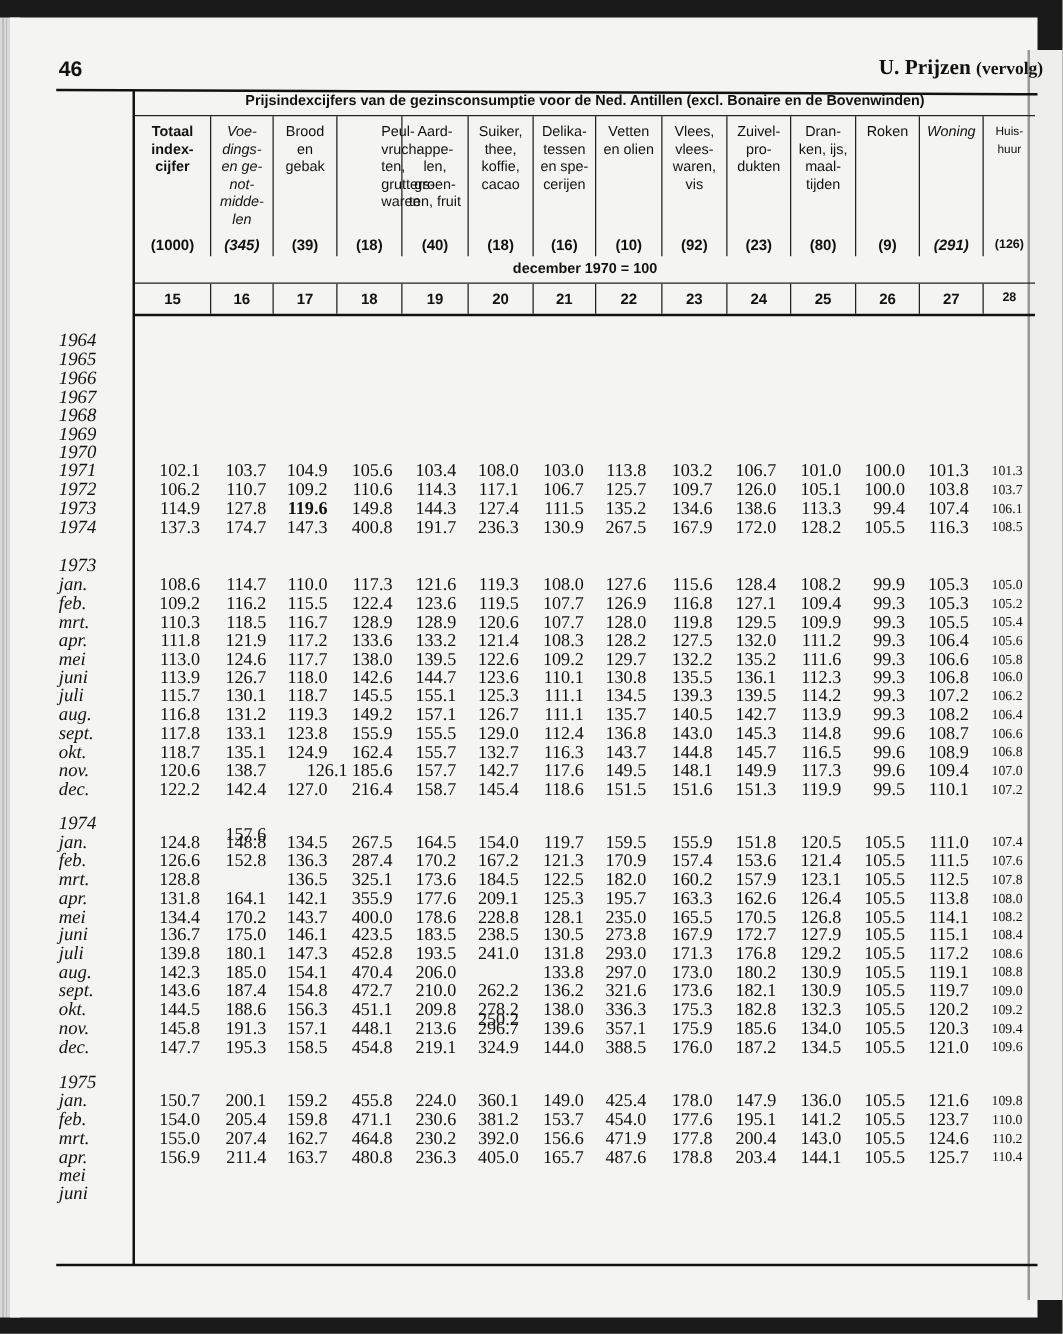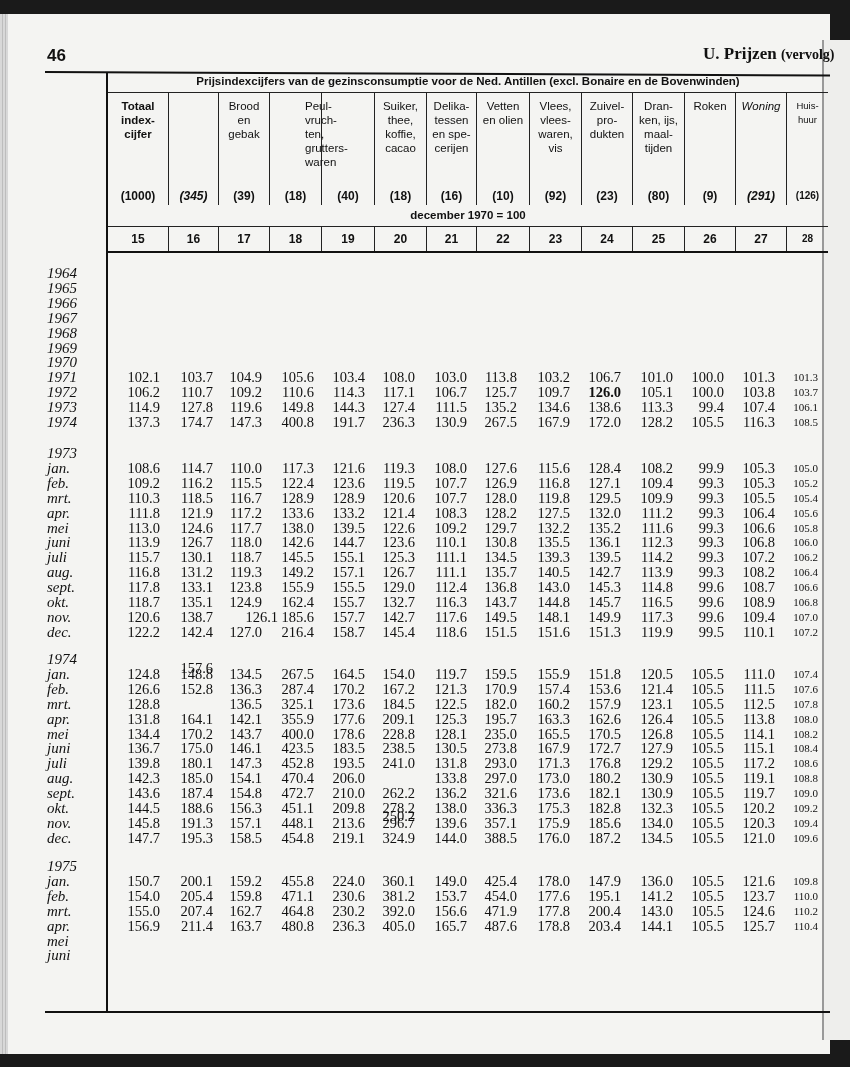--- a/index.html
+++ b/index.html
@@ -42,31 +42,33 @@
 <div class="vline-main"></div>
 
 <div class="hdr-title">Prijsindexcijfers van de gezinsconsumptie voor de Ned. Antillen (excl. Bonaire en de Bovenwinden)</div>
 
 <div id="col-headers">
     <div class="col-hdr bold" style="left: 108px; width: 61px;">
       <div class="lbl" style="padding: 0px 3px;">Totaal index-​cijfer</div>
       <div class="w">(1000)</div>
     </div>
     <div class="col-hdr it" style="left: 169px; width: 50px;">
+      <div class="lbl" style="padding: 0px 3px;">Voe-​dings-​en ge-​not-​midde-​len</div>
       <div class="w">(345)</div>
     </div>
     <div class="col-hdr" style="left: 219px; width: 51px;">
       <div class="lbl" style="padding: 0px 3px;">Brood en gebak</div>
       <div class="w">(39)</div>
     </div>
     <div class="col-hdr" style="left: 270px; width: 52px;">
       <div class="lbl" style="padding: 0px 3px; margin-left: 32px;">Peul-​vruch-​ten, grutters-​waren</div>
       <div class="w">(18)</div>
     </div>
     <div class="col-hdr" style="left: 322px; width: 53px;">
+      <div class="lbl" style="padding: 0px 3px;">Aard-​appe-​len, groen-​ten, fruit</div>
       <div class="w">(40)</div>
     </div>
     <div class="col-hdr" style="left: 375px; width: 52px;">
       <div class="lbl" style="padding: 0px 3px;">Suiker, thee, koffie, cacao</div>
       <div class="w">(18)</div>
     </div>
     <div class="col-hdr" style="left: 427px; width: 50px;">
       <div class="lbl" style="padding: 0px 3px;">Delika-​tessen en spe-​cerijen</div>
       <div class="w">(16)</div>
     </div>
@@ -144,29 +146,29 @@
     <div class="row-label" style="top: 385.2px;">1972</div>
     <div class="cell" style="top: 385.2px; left: 110px; width: 50px;">106.2</div>
     <div class="cell" style="top: 385.2px; left: 163px; width: 50px;">110.7</div>
     <div class="cell" style="top: 385.2px; left: 212px; width: 50px;">109.2</div>
     <div class="cell" style="top: 385.2px; left: 264px; width: 50px;">110.6</div>
     <div class="cell" style="top: 385.2px; left: 315px; width: 50px;">114.3</div>
     <div class="cell" style="top: 385.2px; left: 365px; width: 50px;">117.1</div>
     <div class="cell" style="top: 385.2px; left: 417px; width: 50px;">106.7</div>
     <div class="cell" style="top: 385.2px; left: 467px; width: 50px;">125.7</div>
     <div class="cell" style="top: 385.2px; left: 520px; width: 50px;">109.7</div>
-    <div class="cell" style="top: 385.2px; left: 571px; width: 50px; font-weight: bold;">126.0</div>
+    <div class="cell" style="top: 385.2px; left: 571px; width: 50px;">126.0</div>
     <div class="cell" style="top: 385.2px; left: 623px; width: 50px;">105.1</div>
     <div class="cell" style="top: 385.2px; left: 674px; width: 50px;">100.0</div>
     <div class="cell" style="top: 385.2px; left: 725px; width: 50px;">103.8</div>
     <div class="cell small" style="top: 385.2px; left: 768px; width: 50px;">103.7</div>
     <div class="row-label" style="top: 400.1px;">1973</div>
     <div class="cell" style="top: 400.1px; left: 110px; width: 50px;">114.9</div>
     <div class="cell" style="top: 400.1px; left: 163px; width: 50px;">127.8</div>
-    <div class="cell" style="top: 400.1px; left: 212px; width: 50px;">119.6</div>
+    <div class="cell" style="top: 400.1px; left: 212px; width: 50px; font-weight: bold;">119.6</div>
     <div class="cell" style="top: 400.1px; left: 264px; width: 50px;">149.8</div>
     <div class="cell" style="top: 400.1px; left: 315px; width: 50px;">144.3</div>
     <div class="cell" style="top: 400.1px; left: 365px; width: 50px;">127.4</div>
     <div class="cell" style="top: 400.1px; left: 417px; width: 50px;">111.5</div>
     <div class="cell" style="top: 400.1px; left: 467px; width: 50px;">135.2</div>
     <div class="cell" style="top: 400.1px; left: 520px; width: 50px;">134.6</div>
     <div class="cell" style="top: 400.1px; left: 571px; width: 50px;">138.6</div>
     <div class="cell" style="top: 400.1px; left: 623px; width: 50px;">113.3</div>
     <div class="cell" style="top: 400.1px; left: 674px; width: 50px;">99.4</div>
     <div class="cell" style="top: 400.1px; left: 725px; width: 50px;">107.4</div>

